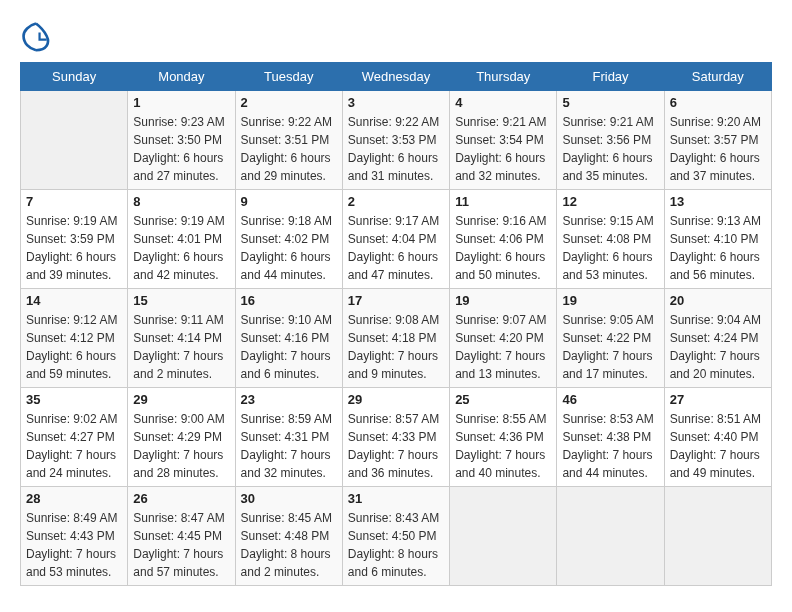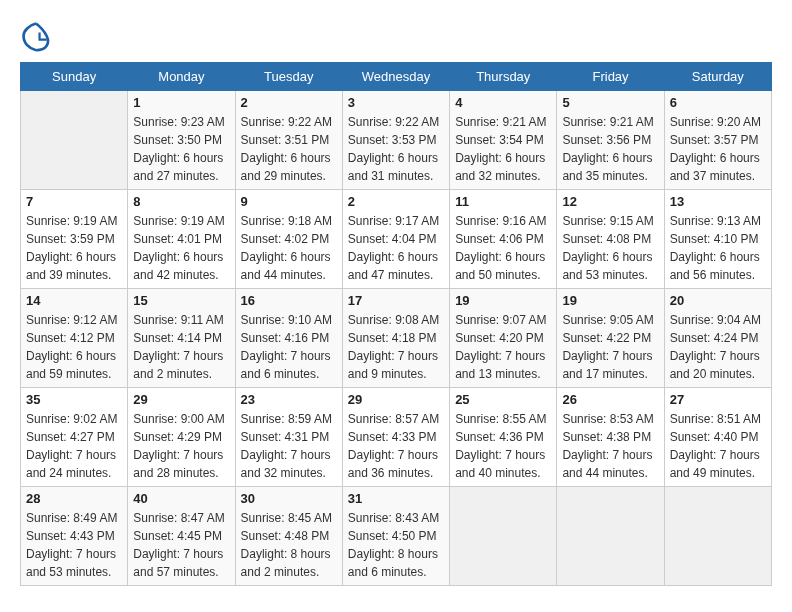--- a/index.html
+++ b/index.html
@@ -220,35 +220,35 @@
         </td>
         <td>
           <span class="day-number">29</span>
           <div class="day-info">Sunrise: 8:57 AM<br>Sunset: 4:33 PM<br>Daylight: 7 hours<br>and 36 minutes.</div>
         </td>
         <td>
           <span class="day-number">25</span>
           <div class="day-info">Sunrise: 8:55 AM<br>Sunset: 4:36 PM<br>Daylight: 7 hours<br>and 40 minutes.</div>
         </td>
         <td>
-          <span class="day-number">26</span>
+          <span class="day-number">46</span>
           <div class="day-info">Sunrise: 8:53 AM<br>Sunset: 4:38 PM<br>Daylight: 7 hours<br>and 44 minutes.</div>
         </td>
         <td>
           <span class="day-number">27</span>
           <div class="day-info">Sunrise: 8:51 AM<br>Sunset: 4:40 PM<br>Daylight: 7 hours<br>and 49 minutes.</div>
         </td>
       </tr>
       <tr>
         <td>
           <span class="day-number">28</span>
           <div class="day-info">Sunrise: 8:49 AM<br>Sunset: 4:43 PM<br>Daylight: 7 hours<br>and 53 minutes.</div>
         </td>
         <td>
-          <span class="day-number">40</span>
+          <span class="day-number">26</span>
           <div class="day-info">Sunrise: 8:47 AM<br>Sunset: 4:45 PM<br>Daylight: 7 hours<br>and 57 minutes.</div>
         </td>
         <td>
           <span class="day-number">30</span>
           <div class="day-info">Sunrise: 8:45 AM<br>Sunset: 4:48 PM<br>Daylight: 8 hours<br>and 2 minutes.</div>
         </td>
         <td>
           <span class="day-number">31</span>
           <div class="day-info">Sunrise: 8:43 AM<br>Sunset: 4:50 PM<br>Daylight: 8 hours<br>and 6 minutes.</div>
         </td>

